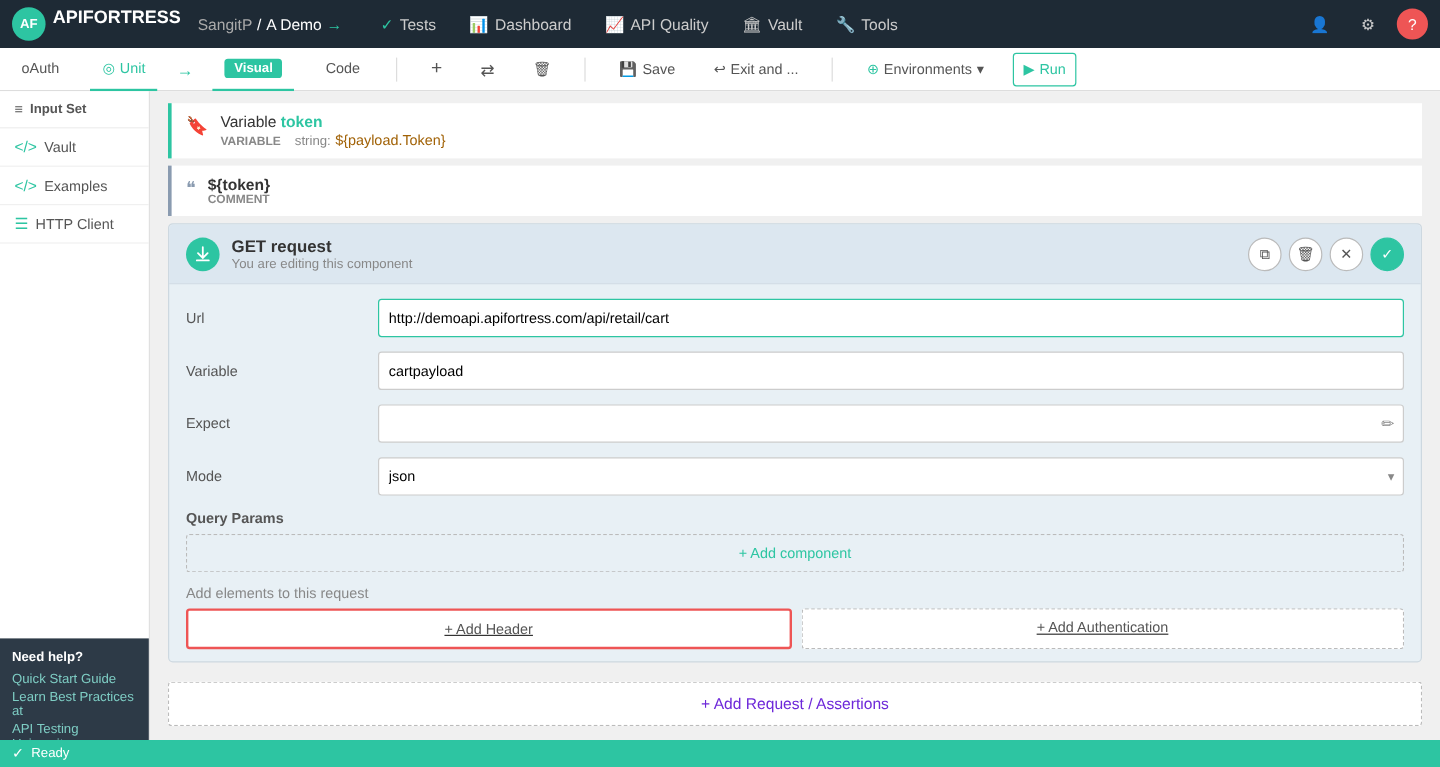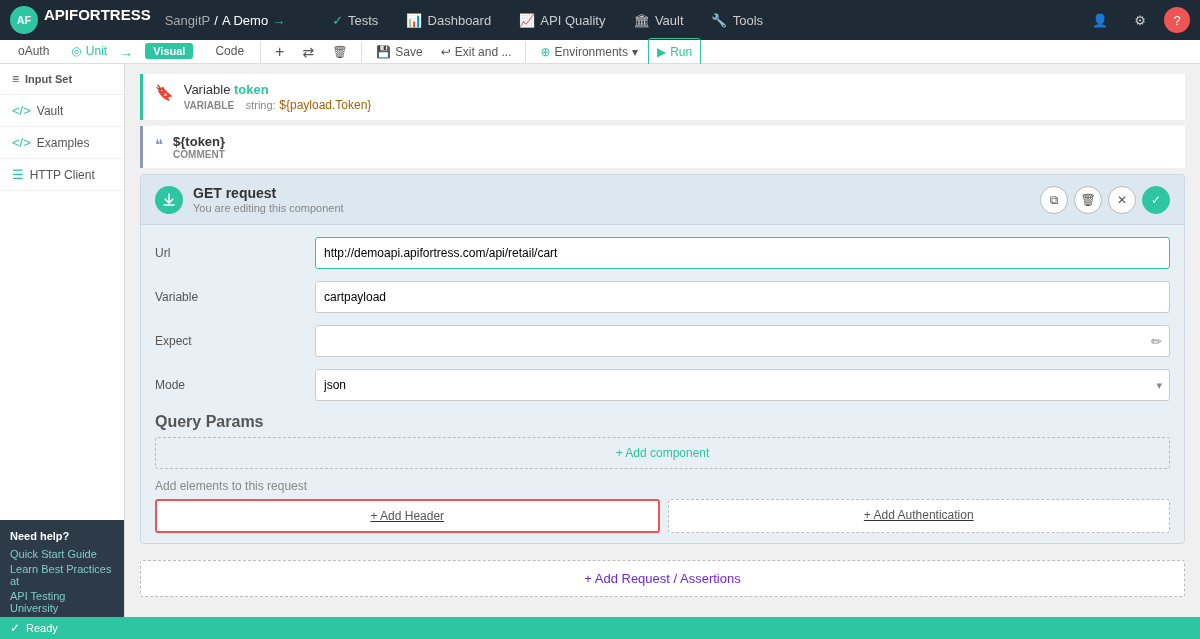--- a/index.html
+++ b/index.html
@@ -4,29 +4,29 @@
   <style>
     * { box-sizing: border-box; margin: 0; padding: 0; }
     body { font-family: -apple-system, BlinkMacSystemFont, 'Segoe UI', sans-serif; font-size: 13px; background: #f5f5f5; color: #333; height: 639px; overflow: hidden; }
 
     
     .top-nav {
       display: flex; align-items: center; background: #1e2a35; height: 40px; padding: 0 10px; color: #ccc; gap: 4px;
     }
     .top-nav .logo { display: flex; align-items: flex-start; gap: 6px; color: #fff; font-weight: 700; font-size: 15px; margin-right: 10px; }
     .top-nav .logo-icon { width: 28px; height: 28px; background: #2dc5a2; border-radius: 50%; display: flex; align-items: center; justify-content: center; color: #fff; font-size: 11px; font-weight: 900; }
-    .top-nav .breadcrumb { display: flex; align-items: center; gap: 4px; color: #aaa; font-size: 13px; margin-right: 31px; }
+    .top-nav .breadcrumb { display: flex; align-items: center; gap: 4px; color: #aaa; font-size: 13px; margin-right: 16px; }
     .top-nav .breadcrumb span { color: #fff; }
     .nav-item { display: flex; align-items: center; gap: 5px; padding: 0 12px; height: 40px; color: #ccc; cursor: pointer; font-size: 13px; }
     .nav-right { margin-left: auto; display: flex; align-items: center; gap: 8px; }
     .nav-right .icon-btn { width: 32px; height: 32px; display: flex; align-items: center; justify-content: center; color: #ccc; cursor: pointer; border-radius: 4px; }
 
     
     .toolbar {
-      display: flex; align-items: center; background: #fff; height: 24px; border-bottom: 1px solid #ddd; padding: 0 8px; gap: 2px;
+      display: flex; align-items: center; background: #fff; height: 36px; border-bottom: 1px solid #ddd; padding: 0 8px; gap: 16px;
     }
     .toolbar-tab { display: flex; align-items: center; gap: 4px; padding: 0 10px; height: 36px; cursor: pointer; font-size: 12px; color: #555; border-bottom: 2px solid transparent; }
     .toolbar-tab.active { color: #2dc5a2; border-bottom: 2px solid #2dc5a2; }
     .toolbar-tab .tab-icon { color: #2dc5a2; }
     .toolbar-sep { width: 1px; height: 20px; background: #ddd; margin: 0 4px; }
     .toolbar-btn { display: flex; align-items: center; gap: 4px; padding: 4px 8px; height: 28px; cursor: pointer; font-size: 12px; color: #555; border: none; background: none; border-radius: 3px; }
     .toolbar-btn.green-text { color: #2dc5a2; }
     .arrow-icon { color: #2dc5a2; font-size: 14px; }
     .visual-badge { background: #2dc5a2; color: #fff; padding: 2px 8px; border-radius: 3px; font-size: 11px; font-weight: 600; }
 
@@ -73,21 +73,21 @@
     .form-row { display: flex; align-items: center; margin-bottom: 8px; min-height: 36px; }
     .form-label { width: 160px; font-size: 12px; color: #555; flex-shrink: 0; }
     .form-input { flex: 1; height: 32px; border: 1px solid #ccc; border-radius: 3px; padding: 0 8px; font-size: 12px; background: #fff; }
     .form-input-with-icon { position: relative; flex: 1; }
     .form-input-with-icon input { width: 100%; height: 32px; border: 1px solid #ccc; border-radius: 3px; padding: 0 30px 0 8px; font-size: 12px; background: #fff; }
     .form-input-with-icon .edit-icon { position: absolute; right: 8px; top: 50%; transform: translateY(-50%); color: #888; cursor: pointer; font-size: 13px; }
     .select-wrapper { position: relative; flex: 1; }
     .select-wrapper select { width: 100%; height: 32px; border: 1px solid #ccc; border-radius: 3px; padding: 0 28px 0 8px; font-size: 12px; background: #fff; appearance: none; }
     .select-wrapper .chevron { position: absolute; right: 8px; top: 50%; transform: translateY(-50%); color: #888; pointer-events: none; font-size: 11px; }
 
-    .section-title { font-size: 16px; font-weight: 600; color: #555; margin: 10px 0 6px; }
+    .section-title { font-size: 12px; font-weight: 600; color: #555; margin: 10px 0 6px; }
 
     .add-param-row { border: 1px dashed #bbb; border-radius: 3px; display: flex; align-items: center; justify-content: center; padding: 8px; cursor: pointer; color: #2dc5a2; font-size: 12px; }
 
     .add-elements-label { font-size: 12px; color: #888; margin: 10px 0 6px; }
     .add-elements-row { display: flex; gap: 8px; text-decoration: underline; }
     .add-element-btn { flex: 1; border: 2px solid #e55; border-radius: 3px; padding: 8px; text-align: center; cursor: pointer; color: #555; font-size: 12px; background: #fff; }
     .add-element-btn.normal-border { border: 1px dashed #bbb; border-color: #bbb; }
     .add-element-btn.red-border { border: 2px solid #e55; }
 
     .add-assertions-row { border: 1px dashed #bbb; border-radius: 3px; display: flex; align-items: center; justify-content: center; padding: 10px; cursor: pointer; color: #6d28d9; font-size: 13px; background: #fff; margin-top: 16px; }

